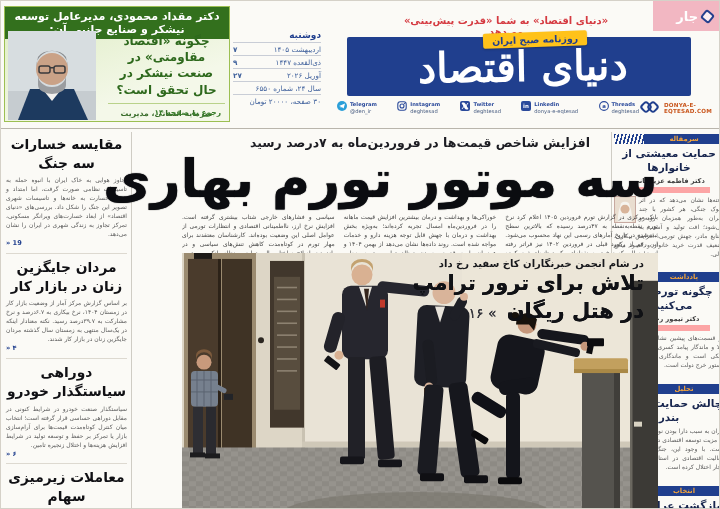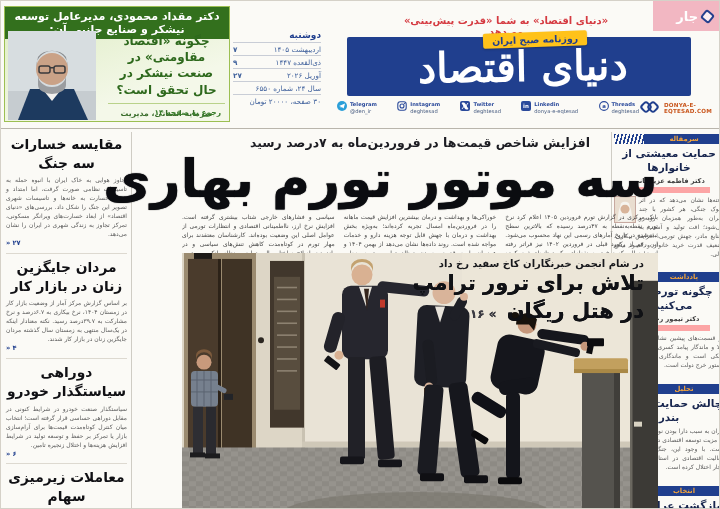--- a/index.html
+++ b/index.html
@@ -97,21 +97,21 @@
   .lead .col { flex:1; font-size:6px; color:#474747; text-align:justify; line-height:1.5; }
   .lead .col + .col { border-left:none; }
 
   
   .photo { position:absolute; left:0; right:0; top:121px; bottom:0; overflow:hidden; background:#e9e3d6; }
   .photo svg.scene { position:absolute; inset:0; width:100%; height:100%; }
   .p-text { position:absolute; top:5px; right:14px; width:300px; text-align:right; z-index:2; }
   .p-kick { font-size:10px; font-weight:800; color:#17181c; }
   .p-hl { font-size:21px; font-weight:900; color:#101115; line-height:1.35; text-shadow:0 0 .5px #101115; }
   .p-hl2 { padding-left:54px; }
-  .p-ref { font-size:12px; font-weight:bold; color:#3c3c44; margin-right:10px; }
+  .p-ref { font-size:14px; font-weight:normal; color:#3c3c44; margin-right:10px; }
 </style>
 </head>
 <body>
 
 <div class="page">
 
   <div class="ribbon">
     <span class="diam"></span>
     <span class="rtext">جار</span>
   </div>
@@ -279,21 +279,21 @@
       <div class="r-hl">بازگشت عراقچی به اسلام‌آباد</div>
 
     </div>
 
   </div>
 
   <div class="lcol">
     <div class="l-item">
       <div class="l-hl">مقایسه خسارات سه جنگ</div>
       <div class="l-body"><span>تجاوز هوایی به خاک ایران با انبوه حمله به تاسیسات نظامی صورت گرفت، اما امتداد و شدت خسارت به خانه‌ها و تاسیسات شهری تصویر این جنگ را شکل داد. بررسی‌های «دنیای اقتصاد» از ابعاد خسارت‌های ویرانگر مسکونی، تمرکز تجاوز به زندگی شهری در ایران را نشان می‌دهد.</span>
-        <span class="pref">۲۷ «</span></div>
+        <span class="pref">19 «</span></div>
     </div>
     <div class="l-item">
       <div class="l-hl">مردان جایگزین زنان در بازار کار</div>
       <div class="l-body"><span>بر اساس گزارش مرکز آمار از وضعیت بازار کار در زمستان ۱۴۰۴، نرخ بیکاری به ۶.۷درصد و نرخ مشارکت به ۳۹.۷درصد رسید. نکته معنادار اینکه در یک‌سال منتهی به زمستان سال گذشته مردان جایگزین زنان در بازار کار شدند.</span>
         <span class="pref">۴ «</span></div>
     </div>
     <div class="l-item">
       <div class="l-hl">دوراهی سیاستگذار خودرو</div>
       <div class="l-body"><span>سیاستگذار صنعت خودرو در شرایط کنونی در مقابل دوراهی حساسی قرار گرفته است؛ انتخاب میان کنترل کوتاه‌مدت قیمت‌ها برای آرام‌سازی بازار یا تمرکز بر حفظ و توسعه تولید در شرایط افزایش هزینه‌ها و اختلال زنجیره تامین.</span>
         <span class="pref">۶ «</span></div>

